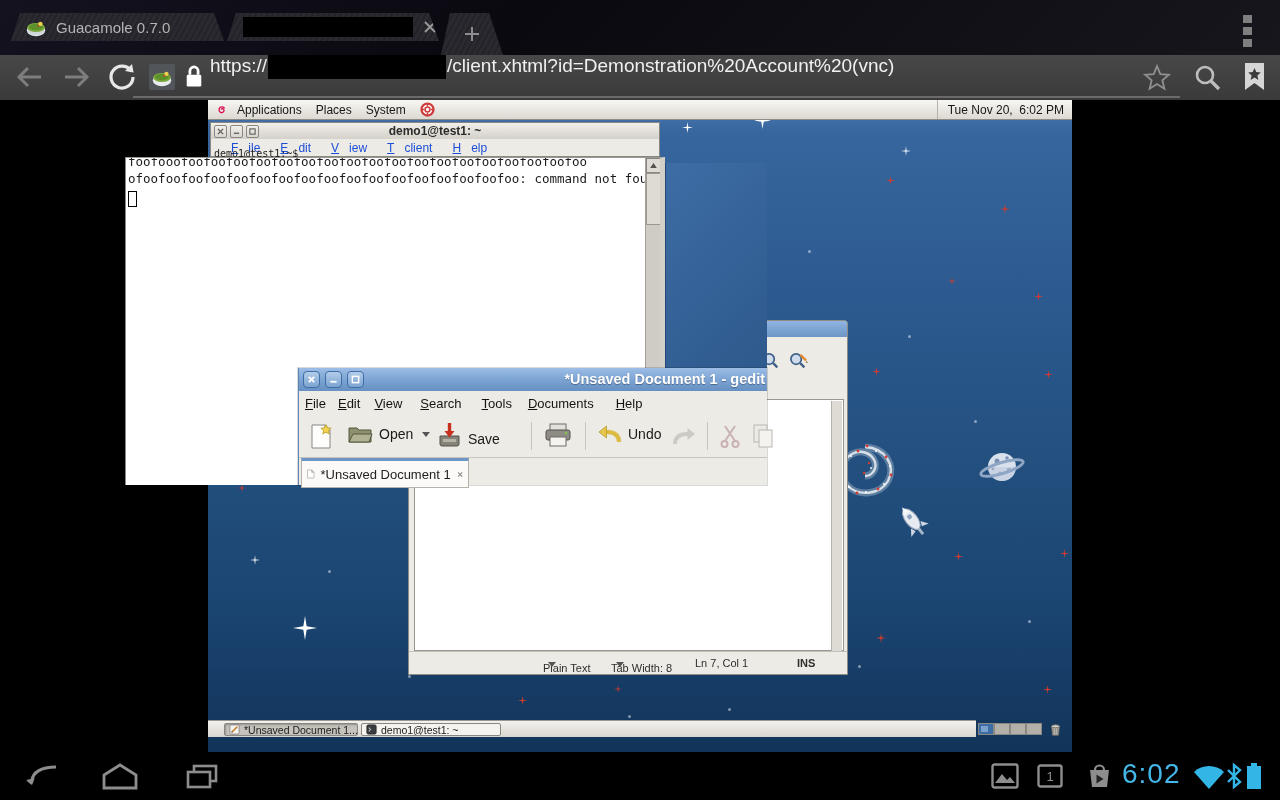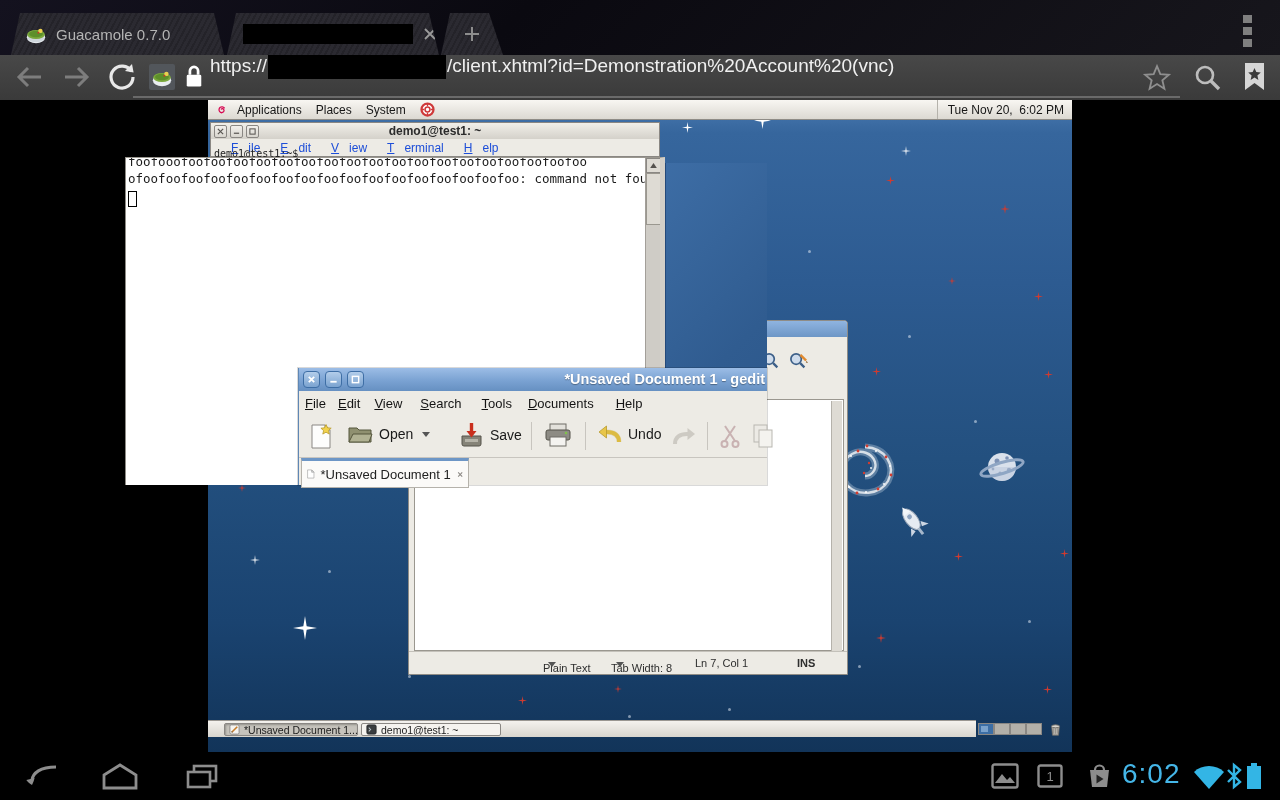--- a/index.html
+++ b/index.html
@@ -4,21 +4,21 @@
 <style>
   * { margin:0; padding:0; box-sizing:border-box; }
   html,body { background:#000; }
   .screen { position:relative; width:1280px; height:800px; overflow:hidden;
             background:#000; font-family:"Liberation Sans", sans-serif; }
   .abs { position:absolute; }
 
   
   .tabbar { position:absolute; left:0; top:0; width:1280px; height:55px;
             background:linear-gradient(135deg,#14121f 0%,#0a0910 40%,#17161c 100%); }
-  .tab { position:absolute; top:13px; height:42px;
+  .tab { position:absolute; top:13px; height:28px;
          background:repeating-linear-gradient(118deg,#242329 0 2px,#2b2a31 2px 5px);
          clip-path:polygon(9px 0, calc(100% - 10px) 0, 100% 100%, 0 100%);
          display:flex; align-items:center; }
   .tab1 { left:11px; width:213px; }
   .tab2 { left:227px; width:212px; }
   .tab-stub { position:absolute; top:13px; left:441px; width:62px; height:42px;
          background:repeating-linear-gradient(118deg,#242329 0 2px,#2b2a31 2px 5px);
          clip-path:polygon(9px 0, calc(100% - 14px) 0, 100% 100%, 0 100%);
          display:flex; align-items:center; justify-content:center; }
   .tab-title { color:#b4b4b4; font-size:15px; margin-left:9px; white-space:nowrap; }
@@ -403,21 +403,21 @@
             <svg width="7" height="7" viewBox="0 0 8 8">
               <rect x="1" y="1" width="6" height="6" fill="none" stroke="#5a5753" stroke-width="1.2"></rect>
             </svg>
           </span>
         <span class="term-title-text">demo1@test1: ~</span>
       </div>
       <div class="term-menu">
         <span><span class="accel">F</span><span>ile</span></span>
         <span><span class="accel">E</span><span>dit</span></span>
         <span><span class="accel">V</span><span>iew</span></span>
-        <span><span class="accel">T</span><span>erminal</span></span>
+        <span><span class="accel">T</span><span>client</span></span>
         <span><span class="accel">H</span><span>elp</span></span>
       </div>
     </div>
     <span class="term-prompt">demo1@test1:~$</span>
     <div class="term-panel">
       <div class="term-text" style="top:-4px">foofooofoofoofoofoofoofoofoofoofoofoofoofoofoofoofoofoofoofoo</div>
       <div class="term-text" style="top:13px">ofoofoofoofoofoofoofoofoofoofoofoofoofoofoofoofoofoo: command not found</div>
       <div class="cursor-box"></div>
       <div class="term-scroll">
         <div class="scroll-btn">
@@ -464,21 +464,21 @@
             <path d="M17 1.5l1.6 3.3 3.6.4-2.7 2.4.8 3.5-3.3-1.9-3.2 1.9.8-3.5-2.7-2.4 3.6-.4z" fill="#f2d24b" stroke="#b89a2e" stroke-width=".8"></path>
           </svg>
         <span class="abs" style="left:48px;top:7px;display:flex;align-items:center">
           <svg width="26" height="24" viewBox="0 0 26 24">
               <path d="M2 20V6h8l2 2h12v12z" fill="#8f9070" stroke="#55563c"></path>
               <path d="M2 20l4-8h19l-3 8z" fill="#b0b192" stroke="#55563c"></path>
             </svg>
           <span class="tool-label" style="margin-left:6px">Open</span>
           <span class="chev" style="margin-left:9px"></span>
         </span>
-        <span class="abs" style="left:160px;top:7px;display:flex;align-items:center">
+        <span class="abs" style="left:138px;top:7px;display:flex;align-items:flex-end">
           <svg width="25" height="25" viewBox="0 0 25 25">
               <path d="M3 14h19v8a2 2 0 0 1-2 2H5a2 2 0 0 1-2-2z" fill="#858378" stroke="#55534a"></path>
               <rect x="6" y="17" width="13" height="3" fill="#b5b3a8"></rect>
               <path d="M12.5 1v9" stroke="#c92f1d" stroke-width="3.4"></path>
               <path d="M7.5 9l5 6.5L17.5 9z" fill="#c92f1d"></path>
             </svg>
           <span class="tool-label" style="margin-left:6px">Save</span>
         </span>
         <span class="tsep" style="left:232px"></span>
         <svg class="abs" style="left:244px;top:6px" width="30" height="30" viewBox="0 0 30 30">

